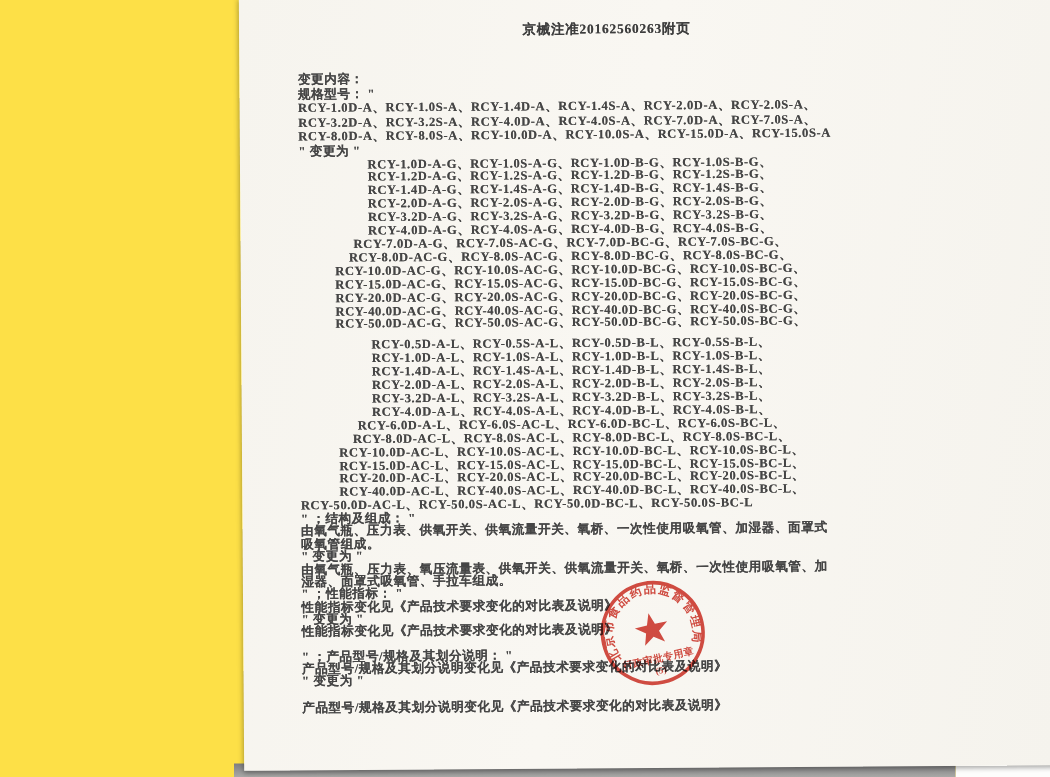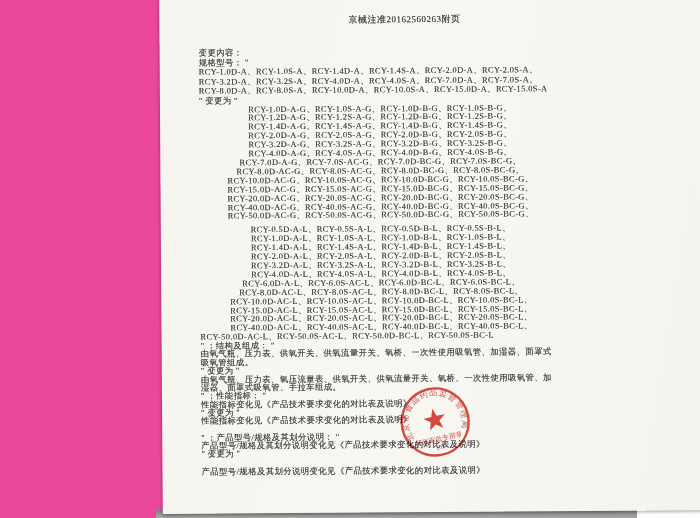--- a/index.html
+++ b/index.html
@@ -1,21 +1,21 @@
 <!DOCTYPE html>
 <html><head>
 <meta charset="utf-8">
 <style>
   html,body{margin:0;padding:0;}
   body{
     width:700px;height:518px;overflow:hidden;
     background:#fdfdfc;
     font-family:"Liberation Serif","DejaVu Serif",serif;
   }
-  .scan{position:relative;width:637px;height:518px;background:#ec4899;}
+  .scan{position:relative;width:637px;height:518px;background:#fde047;font-weight:bold;}
   
   .bottom-strip{
     position:absolute;left:156px;right:0;top:509px;height:9px;
     background:linear-gradient(to bottom,#7e7e80,#a8a8a6);
   }
   
   .paper{
     position:absolute;left:161px;top:-3px;width:542px;height:515px;
     background:linear-gradient(100deg,#f6f4ee 0%,#f9f7f2 45%,#f5f3ed 100%);
     box-shadow:-2px 0 3px rgba(0,0,0,.10), 0 2px 3px rgba(0,0,0,.25);

